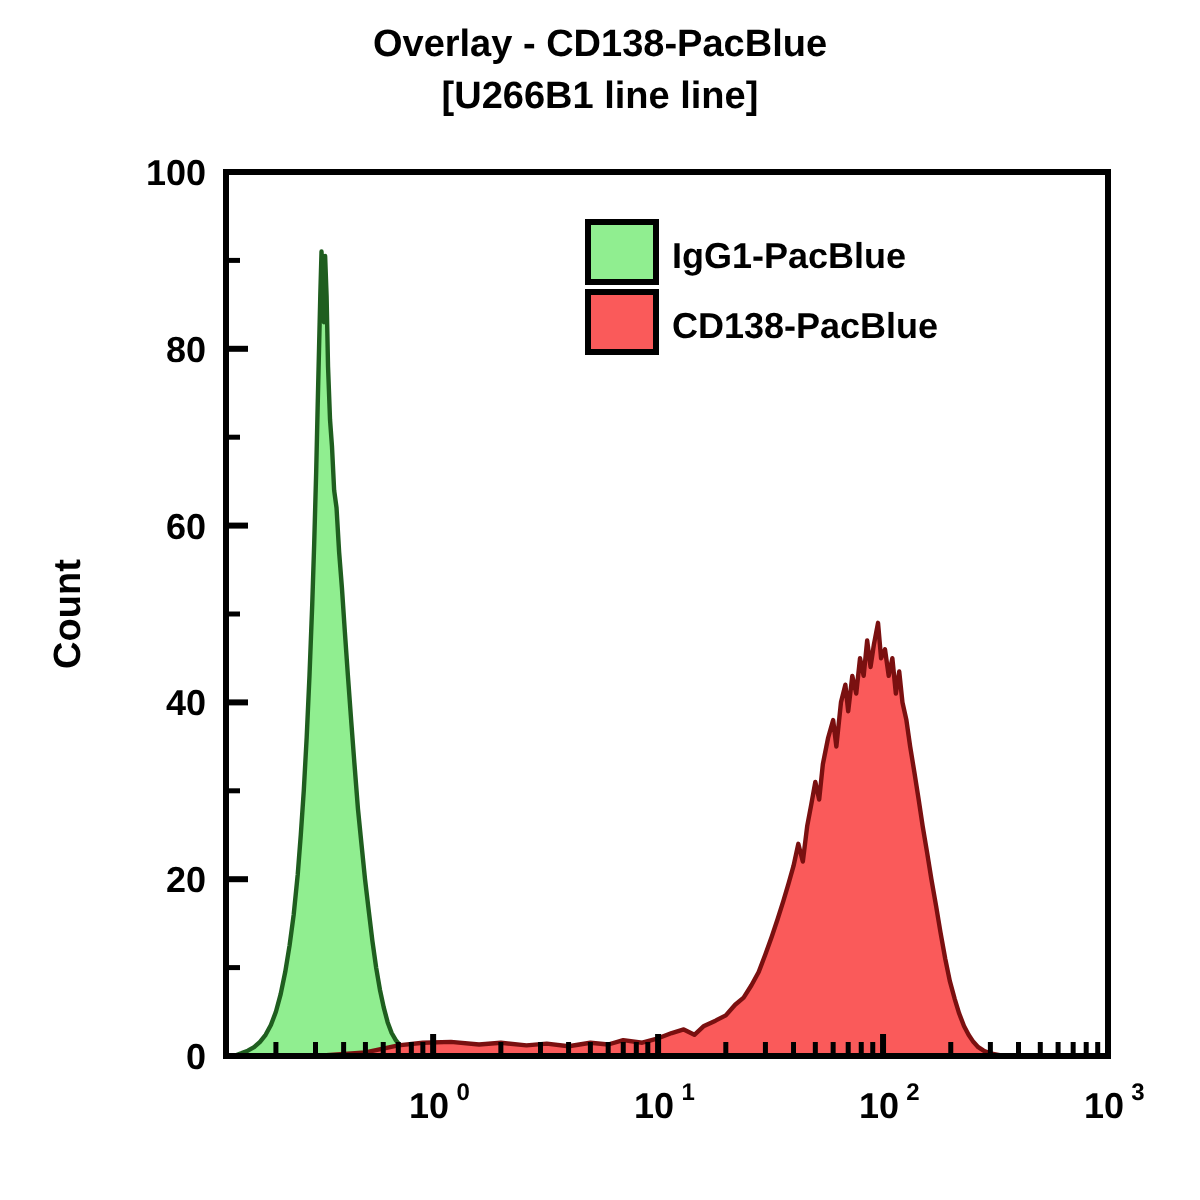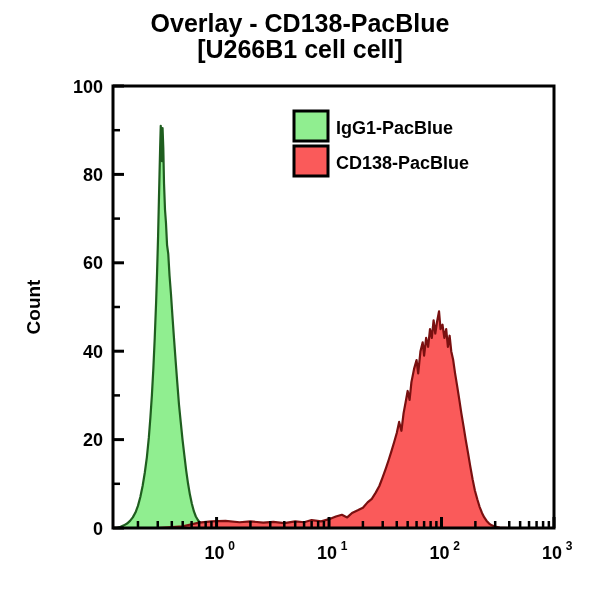--- a/index.html
+++ b/index.html
@@ -21,21 +21,21 @@
   }
   .title-block {
     position: absolute;
     left: 0;
     top: 10px;
     width: 600px;
     text-align: center;
     color: #000000;
   }
   .title-line {
-    font-size: 25px;
+    font-size: 19px;
     font-weight: bold;
     line-height: 26px;
     letter-spacing: 0px;
   }
   #plot-svg {
     position: absolute;
     left: 0;
     top: 0;
   }
   .axis-title {
@@ -59,21 +59,21 @@
     fill: #000000;
   }
 </style>
 </head>
 <body>
 
 <div id="figure">
 
   <div class="title-block">
     <div class="title-line">Overlay - CD138-PacBlue</div>
-    <div class="title-line">[U266B1 cell cell]</div>
+    <div class="title-line">[U266B1 line line]</div>
   </div>
 
   <svg id="plot-svg" width="600" height="600" viewBox="0 0 600 600">
 
     <rect id="plot-bg" x="113" y="86" width="441" height="442" fill="#ffffff"></rect>
 
     <g id="series-layer">
         <path d="M113 528 L113 528 L116.90992030551247 528 L120.52994108624361 526.674 L123.9000998052949 525.348 L127.0526727456399 523.58 L130.01405981941153 520.928 L132.80612982053154 517.392 L135.44720147404806 512.53 L137.9527725509348 505.9 L140.33607090677515 497.06 L142.6084772137367 486.01 L144.77985364693282 472.75 L146.85880256617142 457.28 L148.85287235622968 437.39 L150.39151693125234 417.5 L151.8831725755283 395.4 L153.33062444862742 368.88 L154.73641719522936 337.94 L156.10288186519165 302.58 L157.10321566016714 271.64000000000004 L158.0834745061638 236.27999999999997 L158.88559312951654 200.92000000000002 L159.51793757872036 174.39999999999998 L160.14220072730666 147.88 L160.75858652799354 125.77999999999997 L161.36729130869622 139.04000000000002 L161.96850414792618 161.14000000000004 L162.56240722736806 127.99000000000001 L163.29477366765167 147.88 L164.01632189120022 183.24 L165.00891188042826 209.76 L165.9817334659732 223.02000000000004 L167.07031169707014 245.12 L168.26664724363496 253.95999999999998 L169.56242419099456 276.06000000000006 L170.94916813727332 293.74 L172.41838946159461 315.84000000000003 L173.96170870302137 337.94 L175.5709624019396 360.03999999999996 L177.23828899009618 382.14 L178.95619531538694 404.24 L180.71760513234284 421.92 L182.51589138755264 439.6 L184.34489440896607 455.07 L186.19892820783716 470.54 L188.07277706416647 483.8 L189.96168443136304 494.85 L191.8613359990473 503.69 L193.845683841307 511.204 L195.8273067140976 516.508 L197.87512445737164 520.044 L199.97794238590643 522.696 L202.19106154103096 524.464 L204.43365525838686 525.79 L206.87656060948524 526.674 L209.7678142518946 527.116 L213.02554961510128 527.558 L216.57047748857252 528 L236.37660730910406 528 L270.2354098752755 528 L329.0469849923817 528 L441.52349249619084 528 L554 528 L554 528 Z" fill="#90EE90" stroke="none"></path>
         <path d="M113 528 L116.90992030551247 528 L120.52994108624361 526.674 L123.9000998052949 525.348 L127.0526727456399 523.58 L130.01405981941153 520.928 L132.80612982053154 517.392 L135.44720147404806 512.53 L137.9527725509348 505.9 L140.33607090677515 497.06 L142.6084772137367 486.01 L144.77985364693282 472.75 L146.85880256617142 457.28 L148.85287235622968 437.39 L150.39151693125234 417.5 L151.8831725755283 395.4 L153.33062444862742 368.88 L154.73641719522936 337.94 L156.10288186519165 302.58 L157.10321566016714 271.64000000000004 L158.0834745061638 236.27999999999997 L158.88559312951654 200.92000000000002 L159.51793757872036 174.39999999999998 L160.14220072730666 147.88 L160.75858652799354 125.77999999999997 L161.36729130869622 139.04000000000002 L161.96850414792618 161.14000000000004 L162.56240722736806 127.99000000000001 L163.29477366765167 147.88 L164.01632189120022 183.24 L165.00891188042826 209.76 L165.9817334659732 223.02000000000004 L167.07031169707014 245.12 L168.26664724363496 253.95999999999998 L169.56242419099456 276.06000000000006 L170.94916813727332 293.74 L172.41838946159461 315.84000000000003 L173.96170870302137 337.94 L175.5709624019396 360.03999999999996 L177.23828899009618 382.14 L178.95619531538694 404.24 L180.71760513234284 421.92 L182.51589138755264 439.6 L184.34489440896607 455.07 L186.19892820783716 470.54 L188.07277706416647 483.8 L189.96168443136304 494.85 L191.8613359990473 503.69 L193.845683841307 511.204 L195.8273067140976 516.508 L197.87512445737164 520.044 L199.97794238590643 522.696 L202.19106154103096 524.464 L204.43365525838686 525.79 L206.87656060948524 526.674 L209.7678142518946 527.116 L213.02554961510128 527.558 L216.57047748857252 528 L236.37660730910406 528 L270.2354098752755 528 L329.0469849923817 528 L441.52349249619084 528 L554 528" fill="none" stroke="#1F5E1F" stroke-width="2.2" stroke-linejoin="round"></path>
         <path d="M113 528 L113 528 L157.75890237146632 528 L182.71167492240113 526.232 L199.14764602388135 522.696 L211.42383475816928 521.37 L225.47650750380916 520.928 L239.52918024944904 522.254 L250.42928005474394 521.37 L263.24523037549307 522.696 L273.3879828156205 521.812 L284.28808262091536 523.138 L295.18818242621023 521.37 L304.09421244144687 522.254 L311.6241535276905 520.044 L321.10827226085837 521.37 L329.0469849923817 519.16 L335.87406608837966 516.508 L341.8629353131308 514.74 L347.1970943066385 517.392 L352.0056877532582 512.972 L357.7591448281499 510.32 L362.90578755855313 507.668 L367.561492221355 502.364 L371.8118175737897 498.828 L375.7217378793022 492.64 L379.3417586600333 486.01 L382.7119173790846 477.17 L385.86449031942965 468.33 L388.82587739320127 459.49 L391.6179473943213 450.65 L394.2590190478378 441.81 L396.7645901247245 432.97 L399.14788848056486 421.92 L401.4202947875264 430.76 L403.59167122072256 413.08 L405.67062013996116 402.03000000000003 L407.6646899300194 390.98 L409.5805404454736 399.82000000000005 L411.4240772148528 382.14 L414.06514886836936 368.88 L416.5707199452561 360.03999999999996 L418.17243480218804 373.3 L420.4806402507685 351.2 L422.68467995937266 342.36 L424.10066103149967 355.62 L426.15052514693014 337.94 L428.11782161400924 346.78 L430.0089452615334 329.1 L431.82957561710356 337.94 L433.5847797646676 320.26 L435.27909735369786 333.52 L436.9166113522487 322.47 L439.0179214193041 311.42 L440.53663213297983 329.1 L442.49080977990417 324.67999999999995 L444.3698078405342 337.94 L446.17919715899274 329.1 L447.92395143454075 346.78 L449.6085296303471 335.73 L451.23694463910687 351.2 L453.1989724952168 360.03999999999996 L455.08522717422943 373.3 L457.25660360742546 386.56 L459.3355525266641 399.82000000000005 L461.3296223167224 413.08 L463.55760122039163 426.34 L465.688378183275 439.6 L468.0149096221483 452.86 L470.235652331959 466.12 L472.6189506877994 479.38 L474.8913569947609 490.43 L477.29814557781646 499.27 L479.5918968388221 506.784 L481.99653082573 512.972 L484.2883250775989 517.392 L486.67162343343927 520.928 L489.12871021200044 523.58 L491.8182661638425 525.348 L495.1884248828938 526.674 L499.8441295456957 527.558 L509.24109762853374 528 L554 528 L554 528 Z" fill="#FA5A5A" stroke="none"></path>

